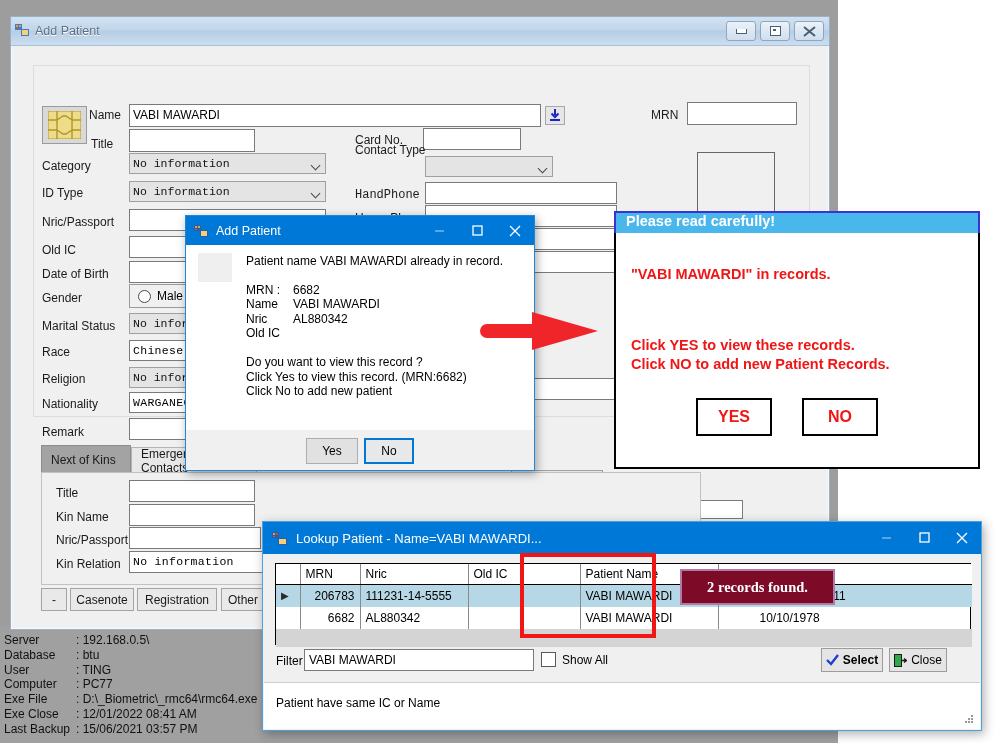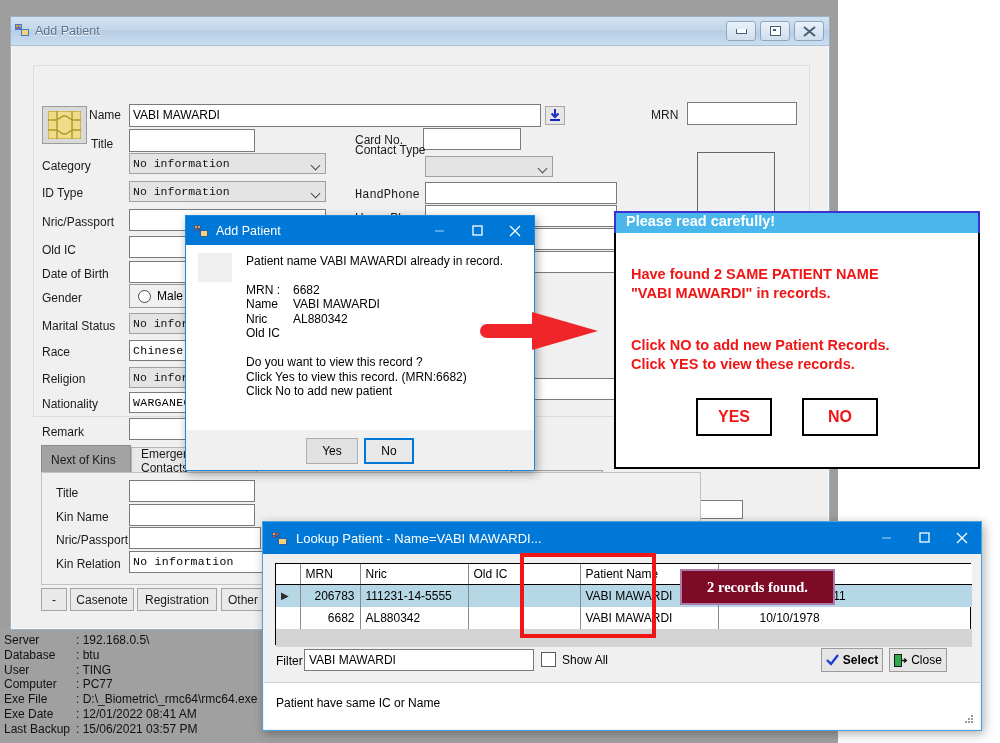--- a/index.html
+++ b/index.html
@@ -493,26 +493,25 @@
     <path d="M52 2 L118 21 L52 40 Z" fill="#f0252a"></path>
   </svg>
 </div>
 
 <div id="warn">
   <div class="wtbar">
     <span class="wtt">Please read carefully!</span>
   </div>
   <div class="wbody">
     <div class="wb1">
-      <div class="wline">Have found 2 SAME PATIENT NAME</div>
       <div class="wline">"VABI MAWARDI" in records.</div>
     </div>
     <div class="wb2">
+      <div class="wline">Click YES to view these records.</div>
       <div class="wline">Click NO to add new Patient Records.</div>
-      <div class="wline">Click YES to view these records.</div>
     </div>
     <div class="wbtn" style="left:80px;width:76px;">
       <span>YES</span>
     </div>
     <div class="wbtn" style="left:186px;width:76px;">
       <span>NO</span>
     </div>
   </div>
 </div>
 
@@ -653,20 +652,20 @@
   </div>
   <div class="srow">
     <span class="sk">Computer</span>
     <span class="sv">: PC77</span>
   </div>
   <div class="srow">
     <span class="sk">Exe File</span>
     <span class="sv">: D:\_Biometric\_rmc64\rmc64.exe</span>
   </div>
   <div class="srow">
-    <span class="sk">Exe Date</span>
+    <span class="sk">Exe Close</span>
     <span class="sv">: 12/01/2022 08:41 AM</span>
   </div>
   <div class="srow">
     <span class="sk">Last Backup</span>
     <span class="sv">: 15/06/2021 03:57 PM</span>
   </div>
 </div>
 
 </body></html>

